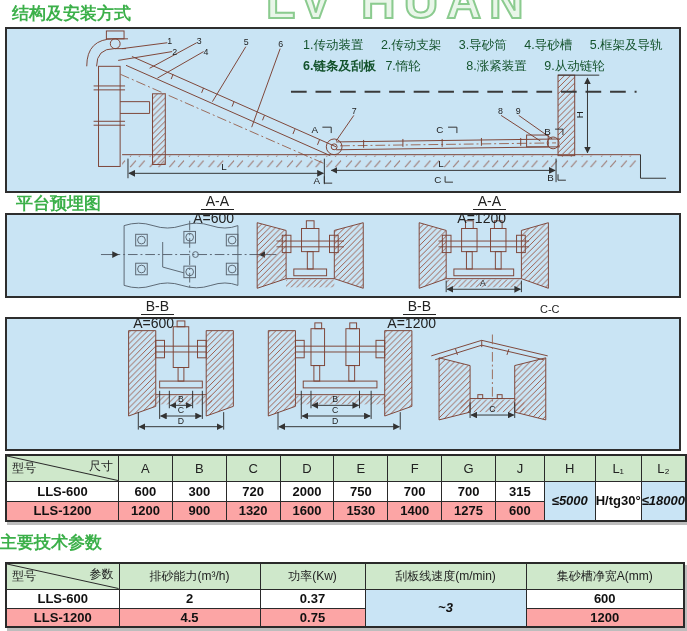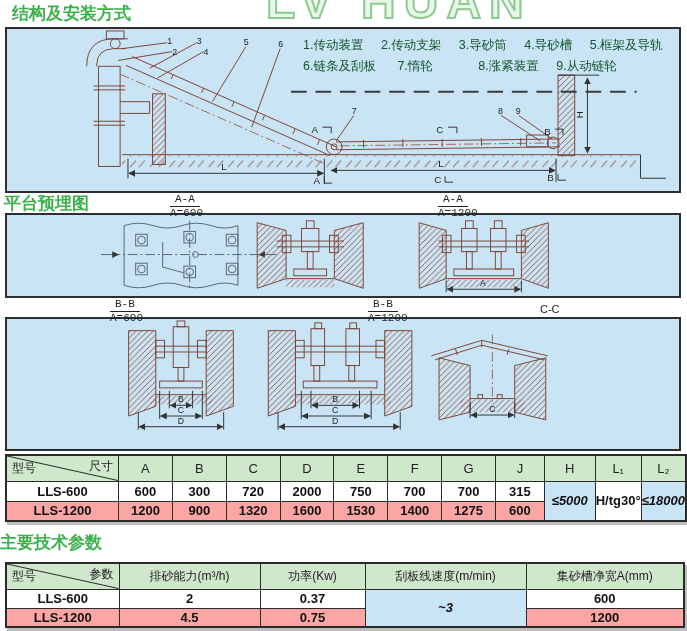--- a/index.html
+++ b/index.html
@@ -2,35 +2,35 @@
 <html><head>
 <meta charset="utf-8">
 <style>
   html,body{margin:0;padding:0;}
   body{width:687px;height:631px;position:relative;overflow:hidden;background:#fff;
        font-family:"Liberation Sans","DejaVu Sans",sans-serif;}
   .watermark{position:absolute;left:266px;top:-26px;font-size:48px;font-weight:bold;
        letter-spacing:8px;color:#e9f6e9;-webkit-text-stroke:2px #8bcb8f;z-index:0;white-space:nowrap;}
   .sec-title{position:absolute;margin:0;font-size:17px;font-weight:bold;color:#3cb04a;z-index:2;white-space:nowrap;}
   .t1{left:12px;top:2px;}
-  .t2{left:4px;top:192px;}
+  .t2{left:16px;top:192px;}
   .t3{left:0;top:531px;}
   .panel{position:absolute;left:5px;width:676px;background:#c9e4f4;border:2px solid #2e2e2e;
        box-sizing:border-box;z-index:1;}
   .p1{top:27px;height:166px;}
   .p2{top:213px;height:85px;}
   .p3{top:317px;height:134px;}
   .panel svg{display:block;width:100%;height:100%;}
   svg text{font-family:"Liberation Sans","DejaVu Sans",sans-serif;fill:#222;}
   .legend{position:absolute;left:296px;top:6px;width:376px;font-size:12.5px;color:#14532d;z-index:2;line-height:21px;white-space:nowrap;}
   .legend-row span{margin-right:14px;}
-  .legend-row.l2 span:nth-child(1){margin-right:18px;}
+  .legend-row.l2 span:nth-child(1){margin-right:6px;font-weight:bold;}
   .legend-row.l2 span:nth-child(2){margin-right:42px;}
   .legend-row span:last-child{margin-right:0;}
-  .frac{position:absolute;font-size:11px;color:#222;text-align:left;line-height:1.15;z-index:2;font-family:Liberation Mono, monospace;}
+  .frac{position:absolute;font-size:14px;color:#222;text-align:right;line-height:1.15;z-index:2;}
   .frac .ftop{display:inline-block;border-bottom:1px solid #222;padding:0 5px;}
   .frac .fbot{display:block;}
   .plain-label{position:absolute;font-size:11px;color:#222;z-index:2;}
   table.tbl{position:absolute;left:5px;border-collapse:collapse;table-layout:fixed;background:#fff;
        border:2px solid #2a2a2a;box-shadow:2px 3px 0 #bdbdbd;z-index:1;}
   .tbl th,.tbl td{border:1px solid #2a2a2a;text-align:center;vertical-align:middle;padding:0;overflow:hidden;}
   .tbl thead th{background:#cfe8cb;font-weight:normal;font-size:13px;color:#222;}
   .tbl .zh{font-size:12px;}
   .tbl .model{font-weight:bold;font-size:13px;color:#111;}
   .tbl .val{font-weight:bold;font-size:13px;color:#111;}

